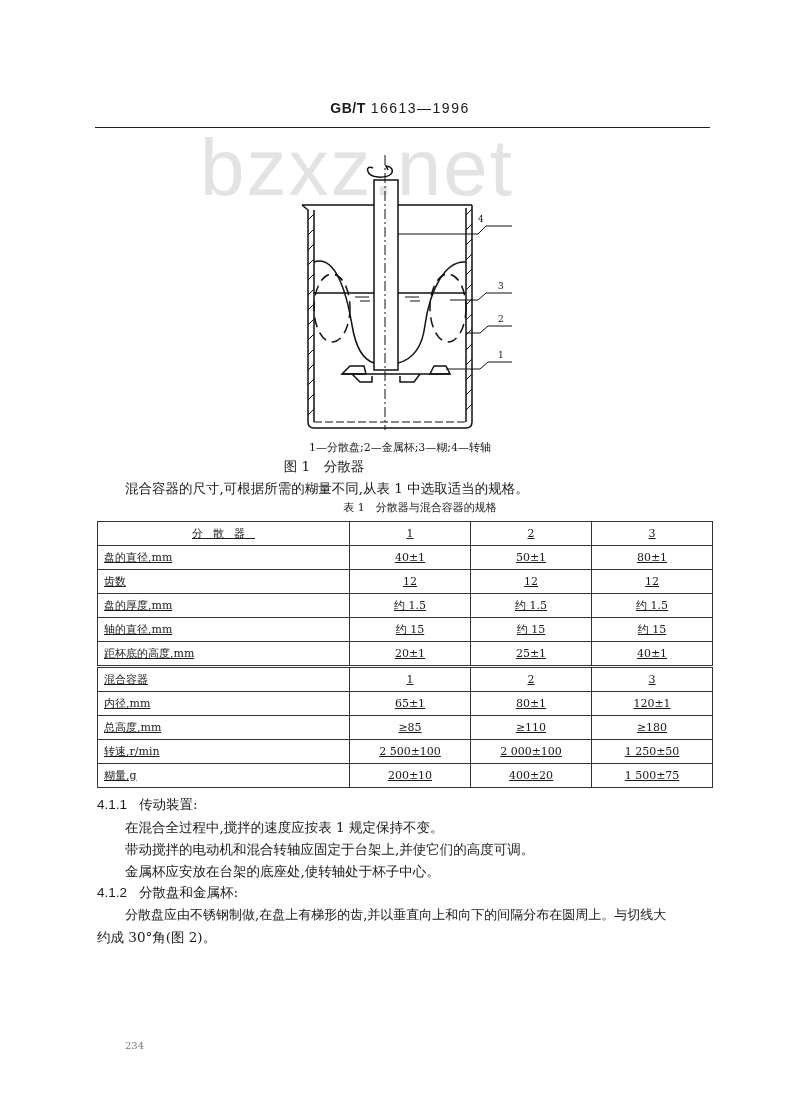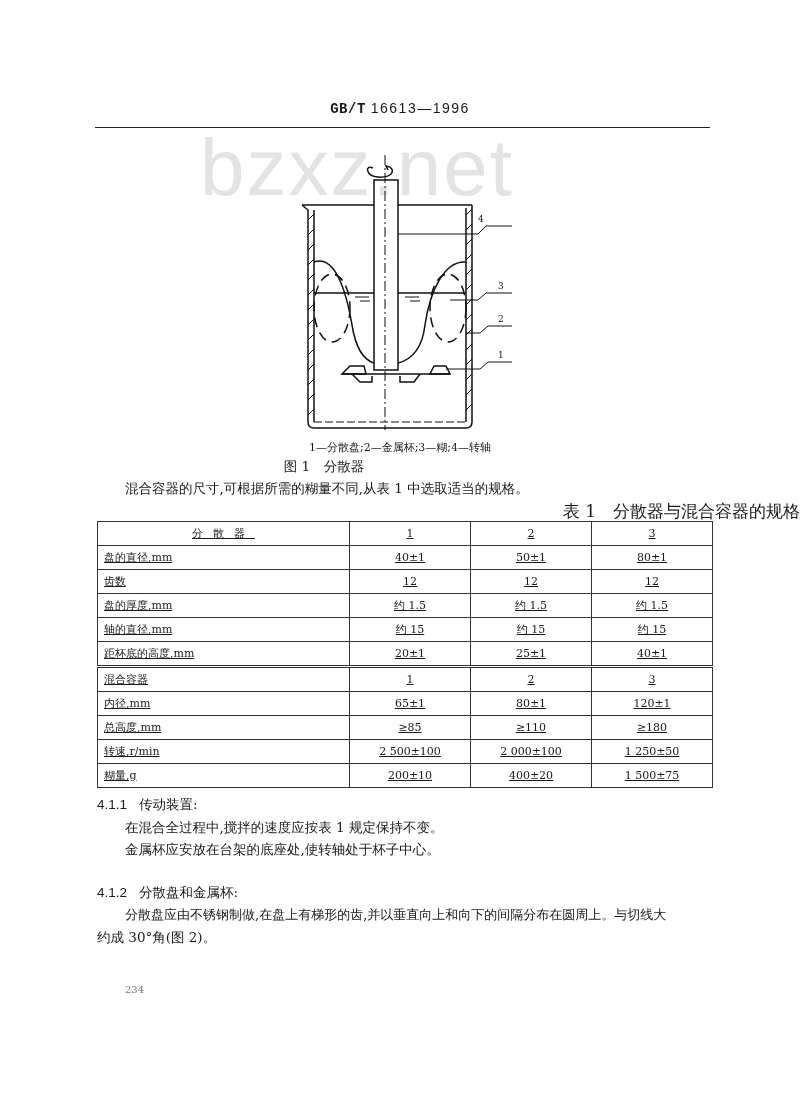--- a/index.html
+++ b/index.html
@@ -1,39 +1,39 @@
 <!DOCTYPE html>
 <html><head>
 <meta charset="utf-8">
 <style>
   html, body { margin: 0; padding: 0; background: #ffffff; }
   body { width: 800px; height: 1103px; position: relative; overflow: hidden;
          font-family: "DejaVu Serif", "Liberation Serif", serif; color: #1a1a1a; }
   .header { position: absolute; left: 0; top: 100px; width: 800px; text-align: center;
             font-size: 14px; letter-spacing: 0.5px; }
-  .header .gbt { font-family: Liberation Mono, monospace; font-weight: bold; }
+  .header .gbt { font-family: Liberation Sans, sans-serif; font-weight: bold; }
   .header .num { font-family: "Liberation Sans", sans-serif; letter-spacing: 1.5px; }
   .rule { position: absolute; left: 95px; top: 127px; width: 615px; height: 0; border-top: 1.6px solid #222; }
   .watermark { position: absolute; left: 200px; top: 128px; font-family: "Liberation Sans", sans-serif;
                font-weight: normal; font-size: 80px; color: #e3e3e3; letter-spacing: 2px; line-height: 1; }
   .figure { position: absolute; left: 280px; top: 150px; width: 260px; height: 290px; }
   .fig-legend { position: absolute; left: 0; top: 440px; width: 800px; text-align: center; font-size: 11px; }
   .fig-caption { position: absolute; left: 0; top: 458px; width: 648px; text-align: center; font-size: 13.5px; }
   .intro { position: absolute; left: 125px; top: 480px; font-size: 13.5px; }
-  .tbl-caption { position: absolute; left: 0; top: 500px; width: 800px; text-align: right; font-size: 17px; padding-left: 40px; box-sizing: border-box; }
+  .tbl-caption { position: absolute; left: 0; top: 500px; width: 800px; text-align: center; font-size: 11px; padding-left: 40px; box-sizing: border-box; }
   table.spec { position: absolute; left: 97px; border-collapse: collapse; font-size: 11px; }
   table.spec td { border: 1px solid #333; height: 23px; padding: 0 6px; text-decoration: underline; }
   table.spec td.lbl { width: 239px; text-align: left; }
   table.spec td.val { width: 108px; text-align: center; }
   table.spec td.hdr-center { text-align: center; letter-spacing: 10px; }
   #tbl1 { top: 521px; border: 1.5px solid #222; }
   #tbl2 { top: 667px; border: 1.5px solid #222; }
   .section { position: absolute; font-size: 13.5px; line-height: 22px; }
   .sec-num { font-family: "Liberation Sans", sans-serif; margin-right: 12px; }
-  .pageno { position: absolute; left: 125px; top: 984px; font-size: 10px; color: #777; }
+  .pageno { position: absolute; left: 125px; top: 1040px; font-size: 10px; color: #777; }
 </style>
 </head>
 <body>
 
 <div class="header">
   <span class="gbt">GB/T</span>
   <span class="num">16613—1996</span>
 </div>
 <div class="rule"></div>
 
@@ -170,20 +170,21 @@
     <td class="val">1 500±75</td>
   </tr>
 </tbody>
   </table>
 
 <div class="section" style="left:97px; top:793px;">
   <div>
     <span class="sec-num">4.1.1</span><span>传动装置:</span>
   </div>
   <div style="padding-left:28px;">在混合全过程中,搅拌的速度应按表 1 规定保持不变。</div>
+  <div style="padding-left:28px;">带动搅拌的电动机和混合转轴应固定于台架上,并使它们的高度可调。</div>
   <div style="padding-left:28px;">金属杯应安放在台架的底座处,使转轴处于杯子中心。</div>
 </div>
 
 <div class="section" style="left:97px; top:881px; width:620px;">
   <div>
     <span class="sec-num">4.1.2</span><span>分散盘和金属杯:</span>
   </div>
   <div style="padding-left:28px; font-size:13px;">分散盘应由不锈钢制做,在盘上有梯形的齿,并以垂直向上和向下的间隔分布在圆周上。与切线大</div>
   <div>约成 30°角(图 2)。</div>
 </div>

